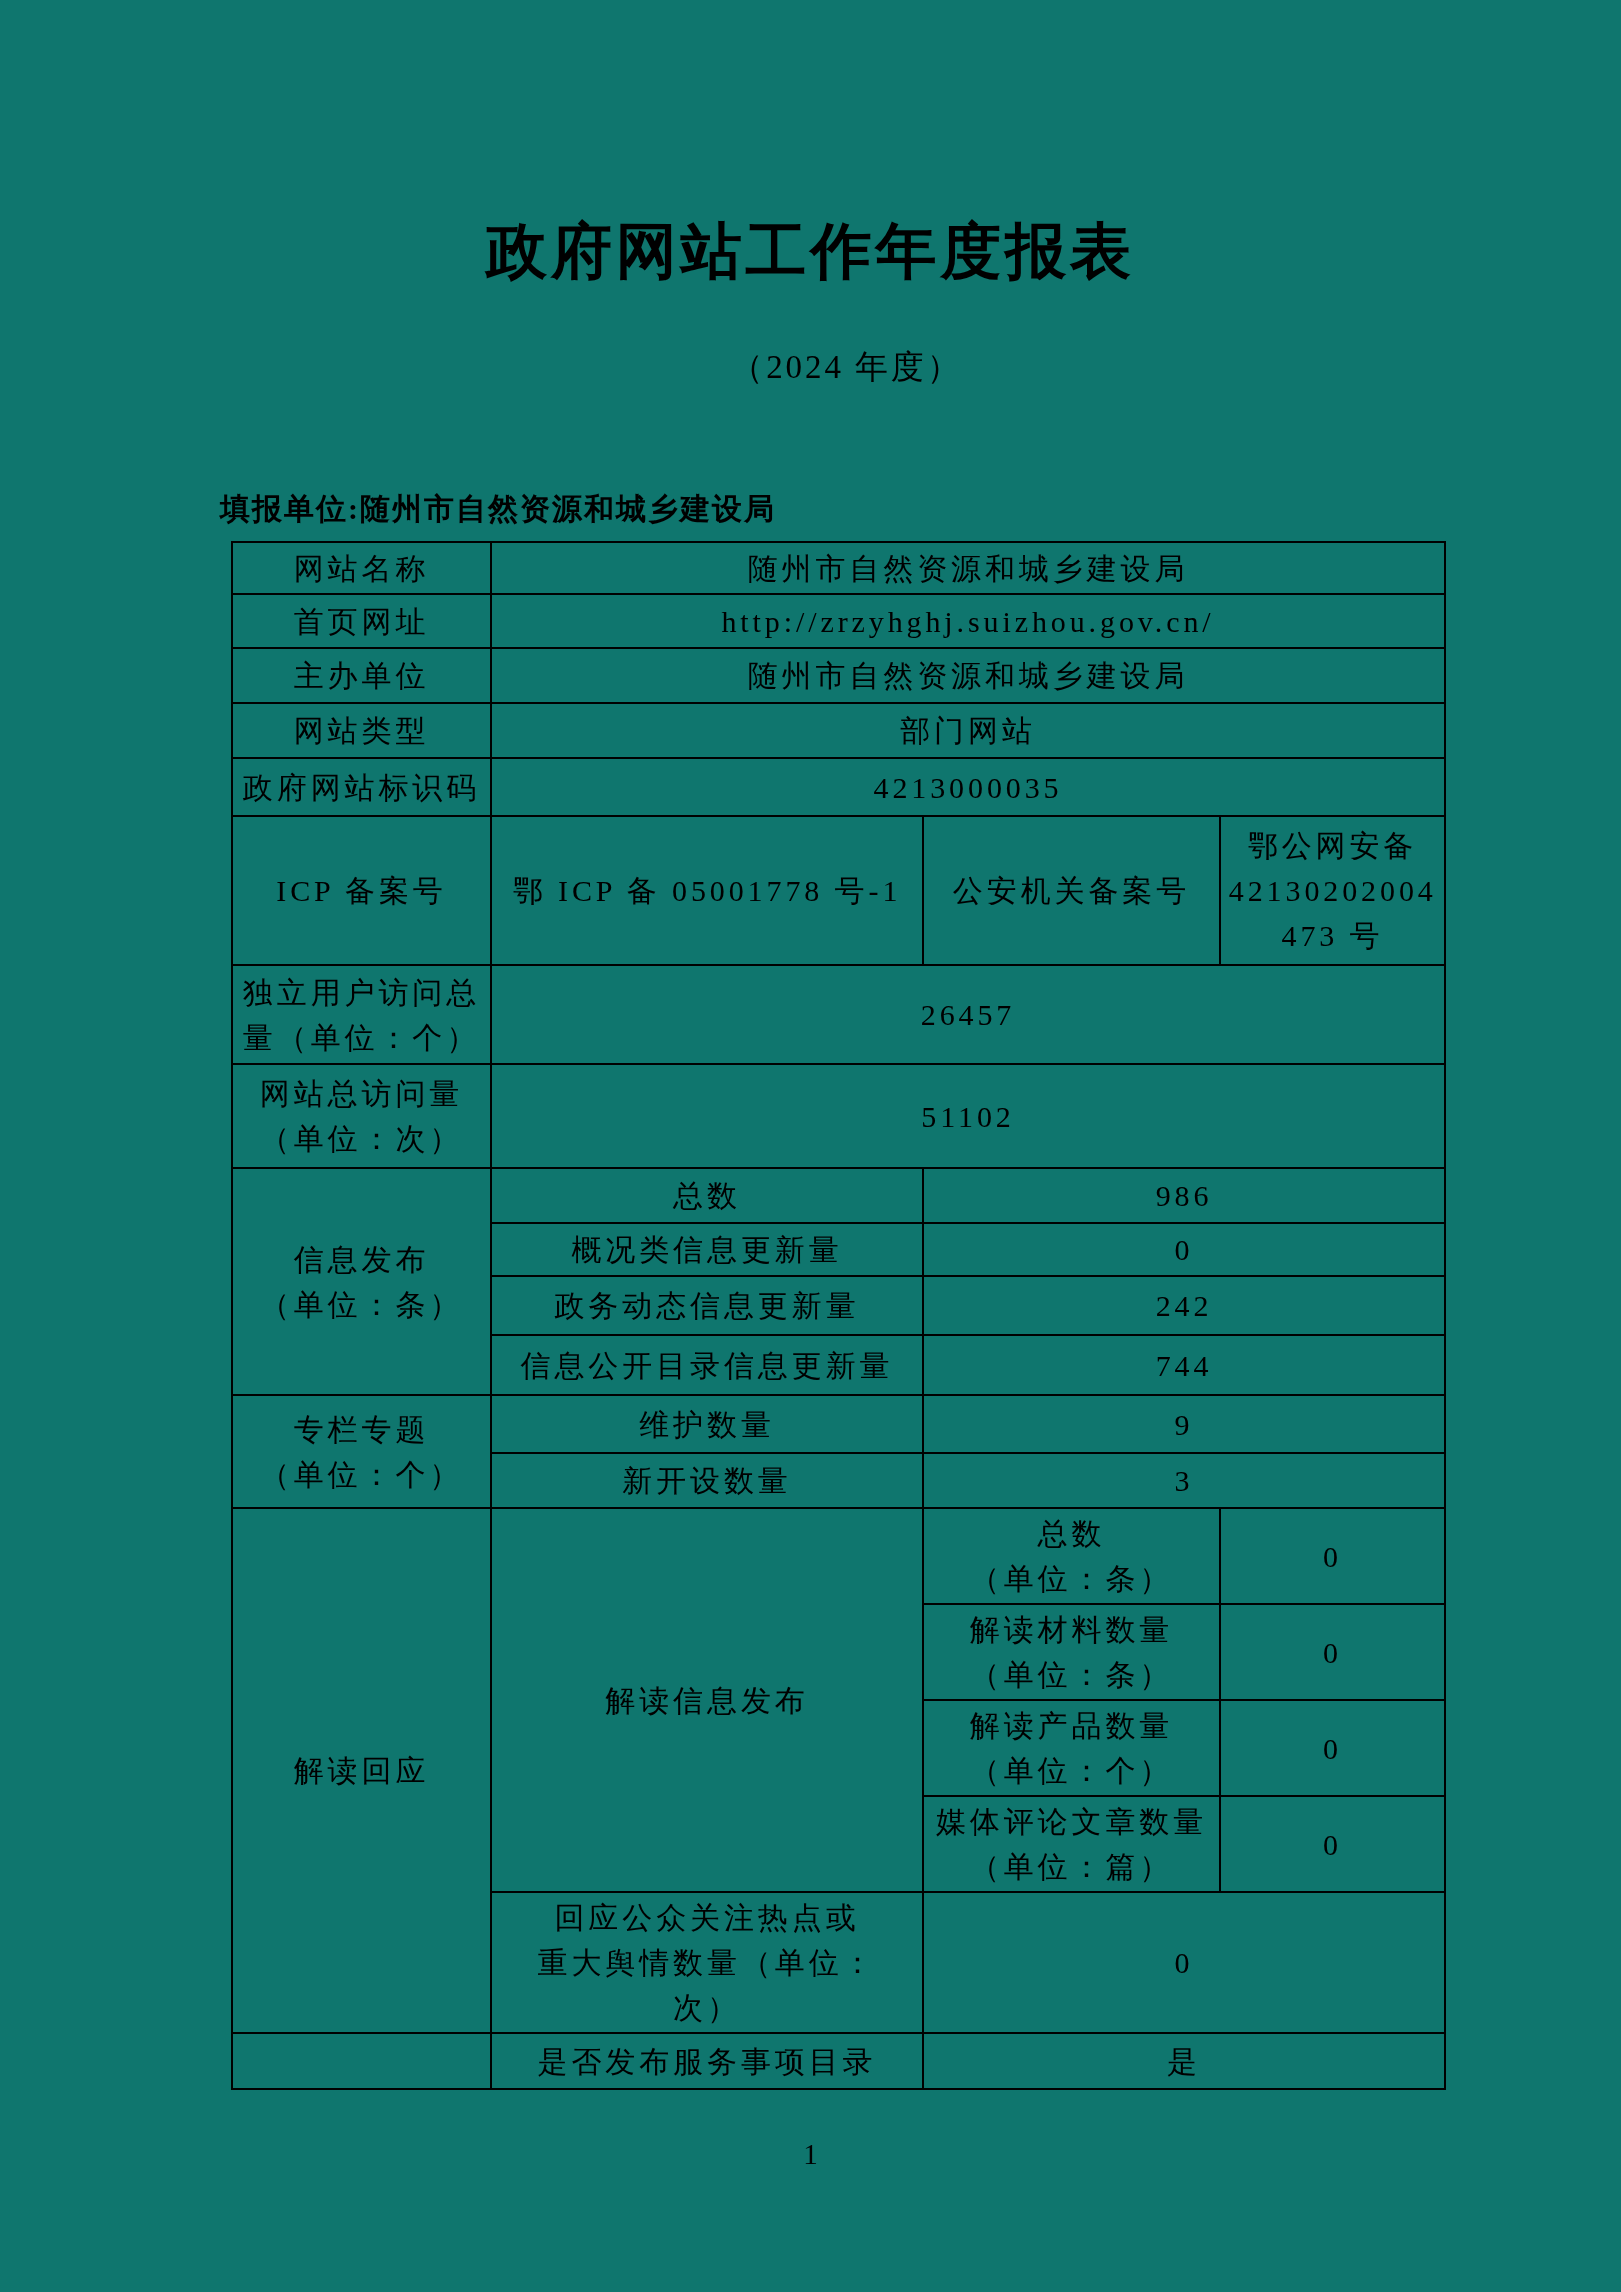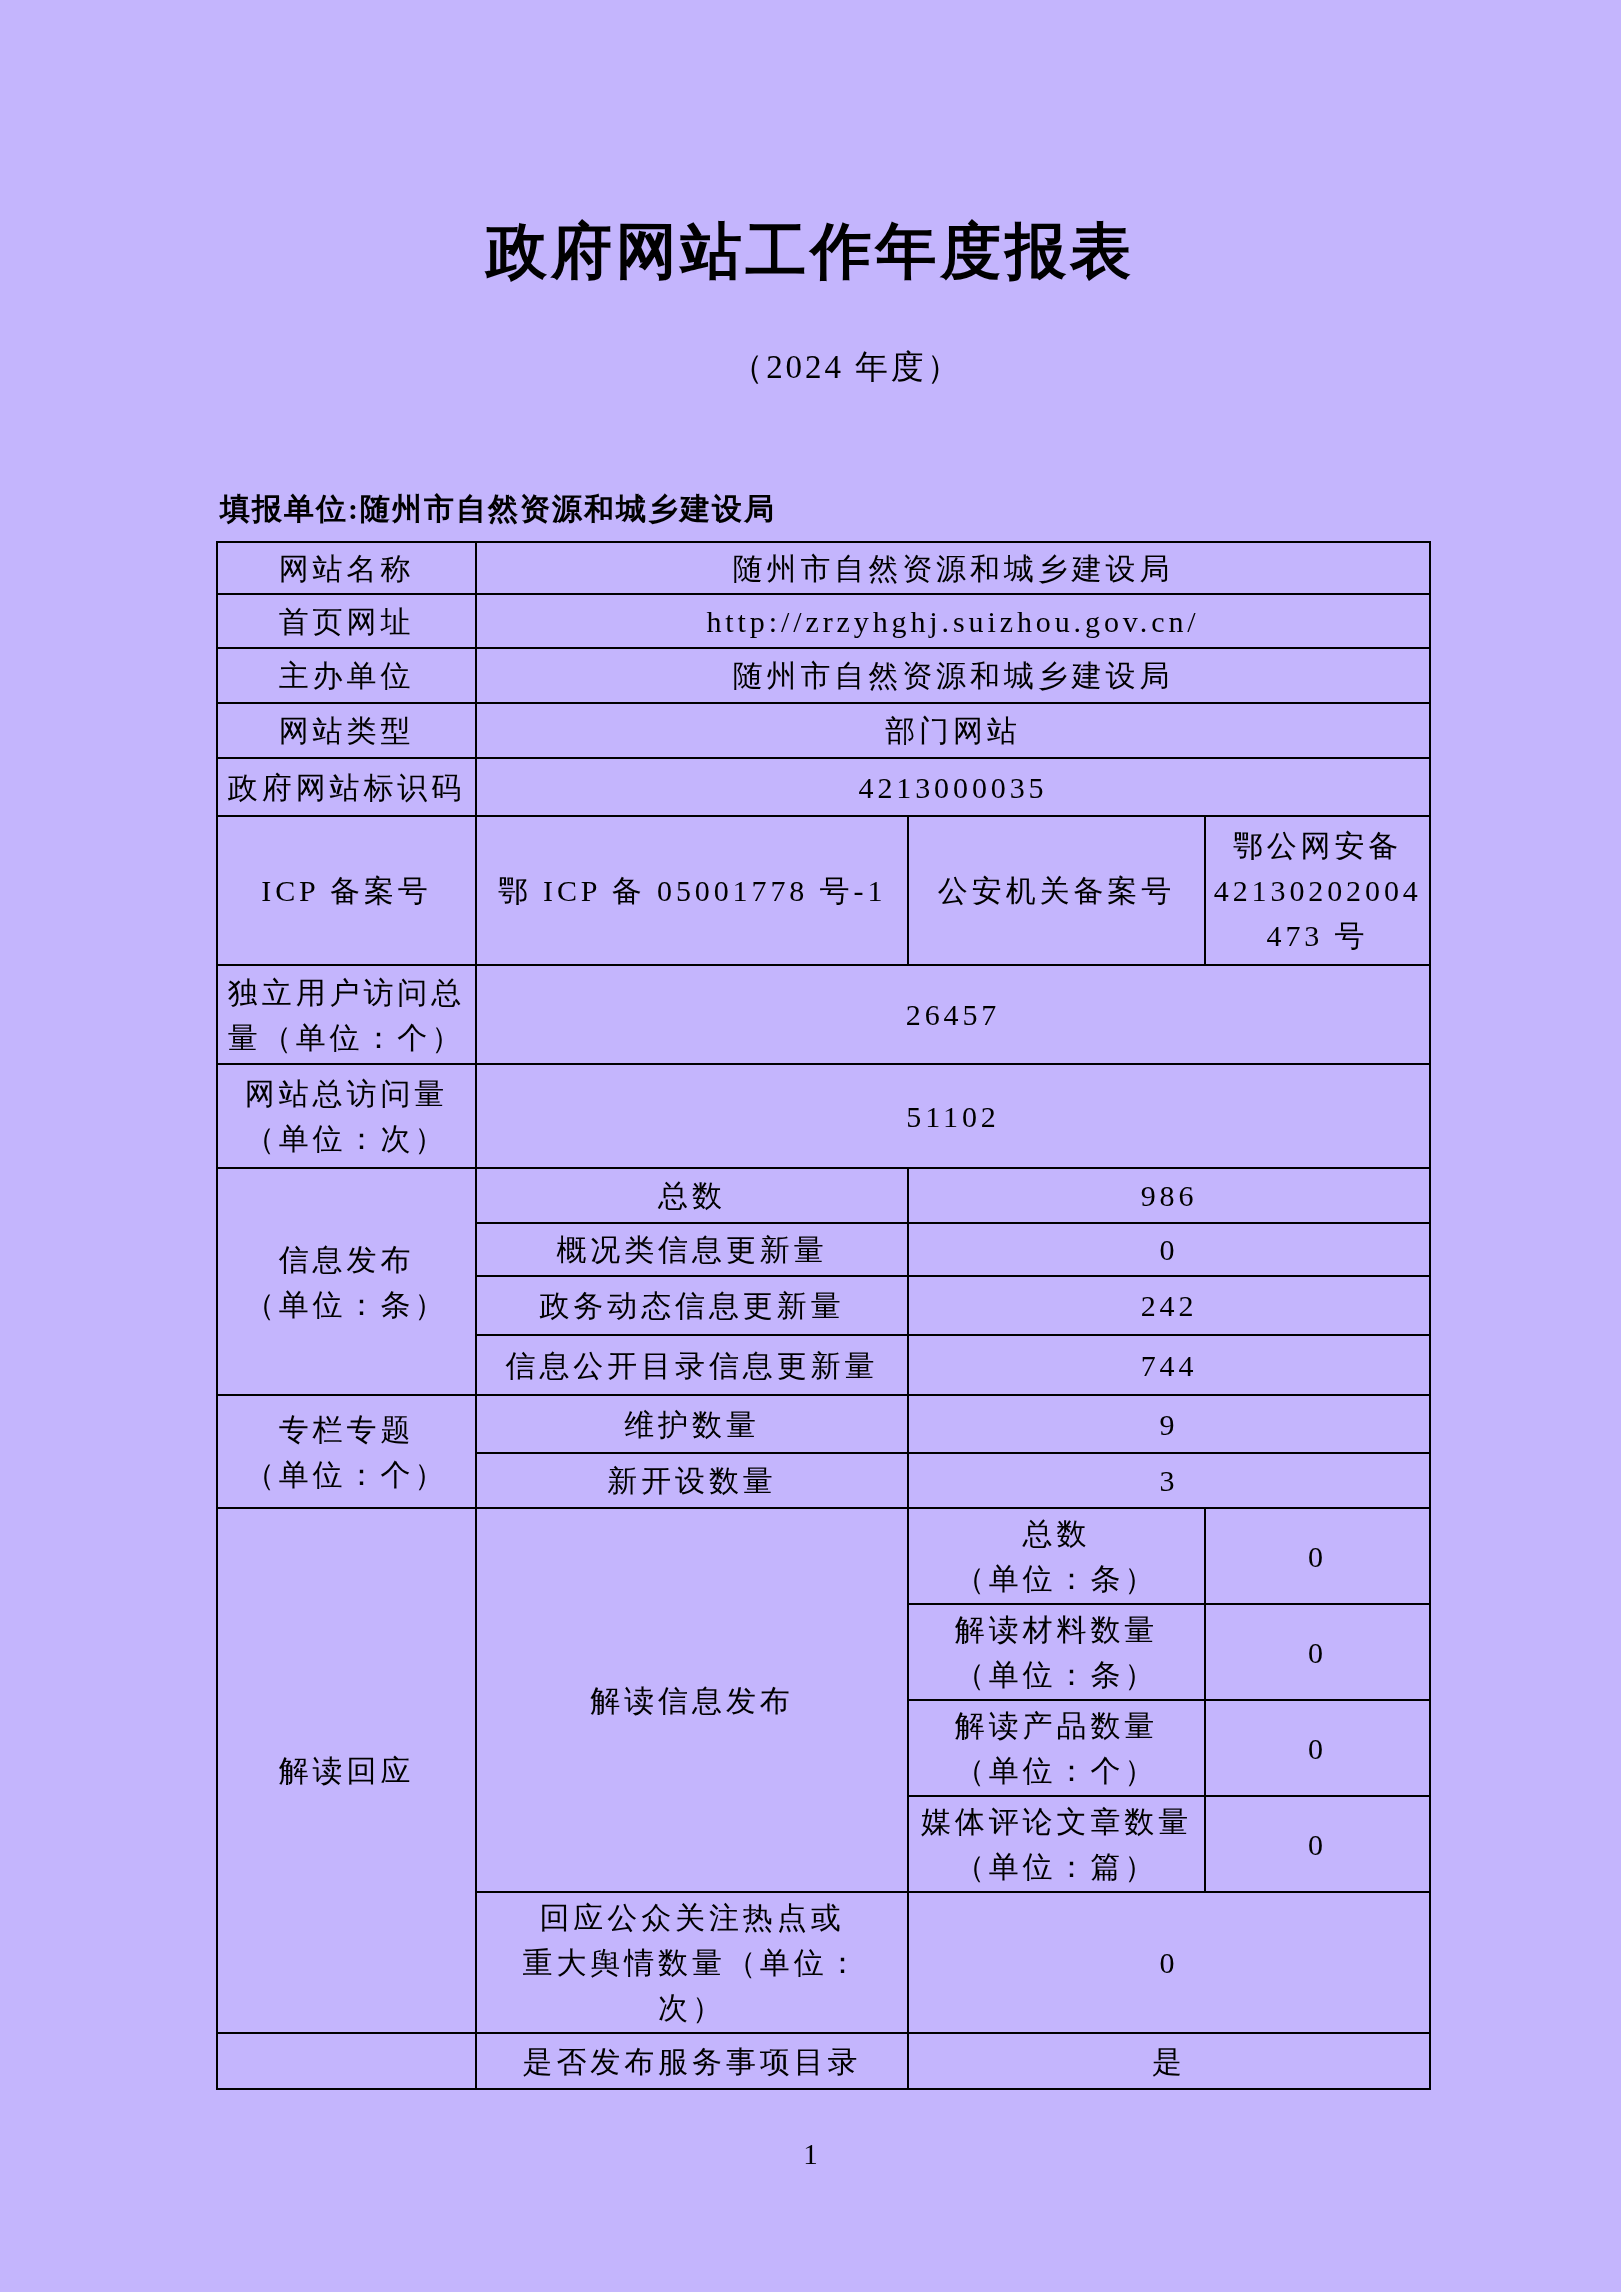--- a/index.html
+++ b/index.html
@@ -1,21 +1,21 @@
 <!DOCTYPE html>
 <html><head>
 <meta charset="utf-8">
 <style>
   html, body { margin: 0; padding: 0; background: #888; }
   .page {
     position: relative;
     width: 1621px;
     height: 2293px;
     margin: 0 auto;
-    background: #c4b5fd;
+    background: #0f766e;
     color: #000000;
     font-family: "Liberation Serif", "DejaVu Serif", serif;
     overflow: hidden;
   }
   .doc-title {
     position: absolute;
     top: 221px; left: 0; width: 100%;
     text-align: center;
     font-size: 61px;
     font-weight: bold;
@@ -35,21 +35,21 @@
     position: absolute;
     top: 494px; left: 220px;
     font-size: 30px;
     font-weight: bold;
     letter-spacing: 2px;
     line-height: 1;
     white-space: nowrap;
   }
   table.report {
     position: absolute;
-    top: 541px; left: 216px;
+    top: 541px; left: 231px;
     width: 1213px;
     border-collapse: collapse;
     table-layout: fixed;
     border: 2.9px solid #000;
   }
   table.report td {
     border: 2px solid #000;
     text-align: center;
     vertical-align: middle;
     font-size: 30px;

